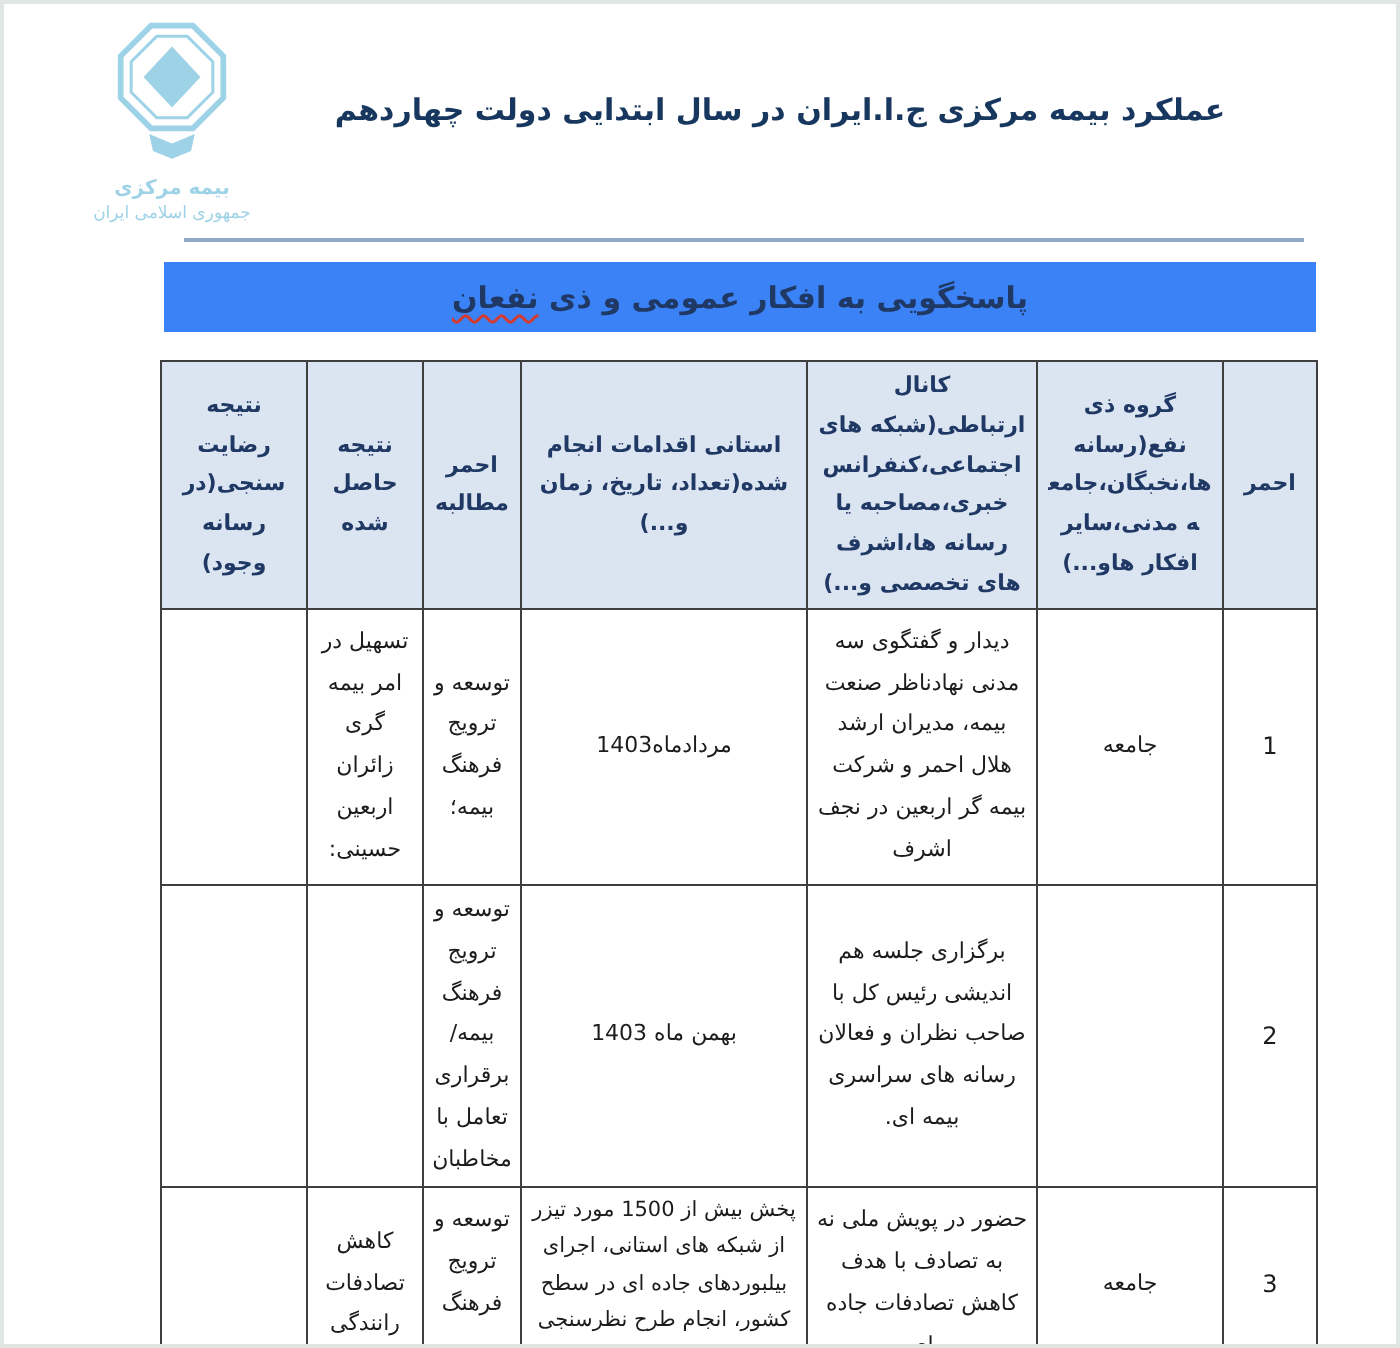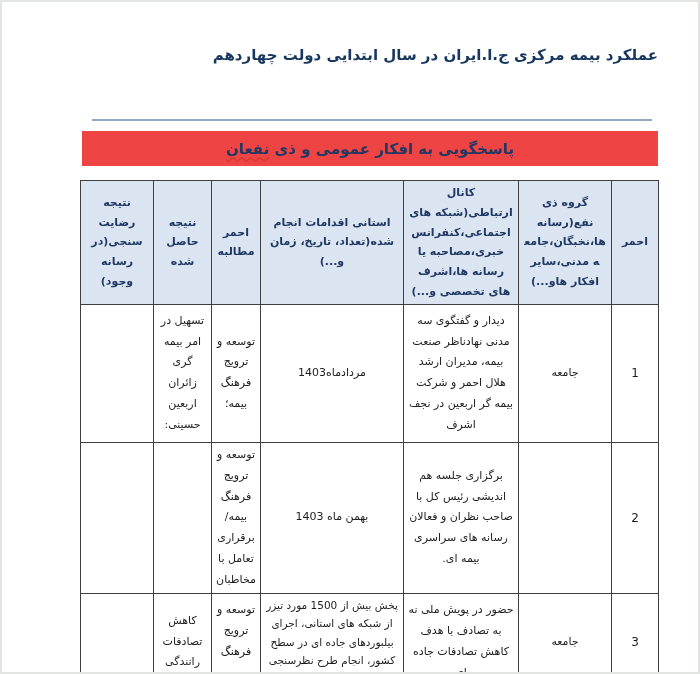--- a/index.html
+++ b/index.html
@@ -22,32 +22,33 @@
     color:#9ed2e6;
     line-height:1.35;
     margin-top:2px;
     direction:rtl;
   }
   .logo-text .l1{font-size:10px;font-weight:bold;display:block;}
   .logo-text .l2{font-size:8.5px;display:block;}
   
   .main-title{
     position:absolute;top:44px;left:120px;right:40px;
+    text-align:center;
     direction:rtl;
     font-size:15px;font-weight:bold;
     color:#17375e;
   }
   
   .rule{
     position:absolute;top:117px;left:90px;width:560px;height:2px;
     background:#8fa9c6;
   }
   .section-bar{
     position:absolute;top:129px;left:80px;width:576px;height:35px;
-    background:#ef4444;
+    background:#3b82f6;
     direction:rtl;
     display:flex;align-items:center;justify-content:center;
     font-size:15px;font-weight:bold;color:#1f3864;
   }
   .section-bar .misspelled{
     text-decoration:underline wavy #d43a2f;
     text-decoration-skip-ink:none;
     text-underline-offset:3px;
   }
   
@@ -86,20 +87,32 @@
   col.c-details{width:143px;}
   col.c-subject{width:49px;}
   col.c-result{width:58px;}
   col.c-satisf{width:73px;}
 </style>
 </head>
 <body>
 
 <div class="screen">
 
+  <div class="logo-block">
+    <svg class="logo-mark" width="58" height="76" viewBox="0 0 60 80" aria-hidden="true">
+      <polygon points="19,3 41,3 57,19 57,41 41,57 19,57 3,41 3,19" fill="none" stroke="#9ed2e6" stroke-width="3"></polygon>
+      <polygon points="22,8.5 38,8.5 51.5,22 51.5,38 38,51.5 22,51.5 8.5,38 8.5,22" fill="none" stroke="#9ed2e6" stroke-width="1.6"></polygon>
+      <polygon points="30,14 45,30 30,46 15,30" fill="#9ed2e6"></polygon>
+      <path d="M18,60 L30,65 L42,60 L40,69 L30,73 L20,69 Z" fill="#9ed2e6"></path>
+    </svg>
+    <div class="logo-text">
+      <span class="l1">بیمه مرکزی</span>
+      <span class="l2">جمهوری اسلامی ایران</span>
+    </div>
+  </div>
 
   <div class="main-title">عملکرد بیمه مرکزی ج.ا.ایران در سال ابتدایی دولت چهاردهم</div>
 
   <div class="rule"></div>
   <div class="section-bar">
     <span>
       <span>پاسخگویی به افکار عمومی و ذی</span>
       <span class="misspelled">نفعان</span>
     </span>
   </div>

